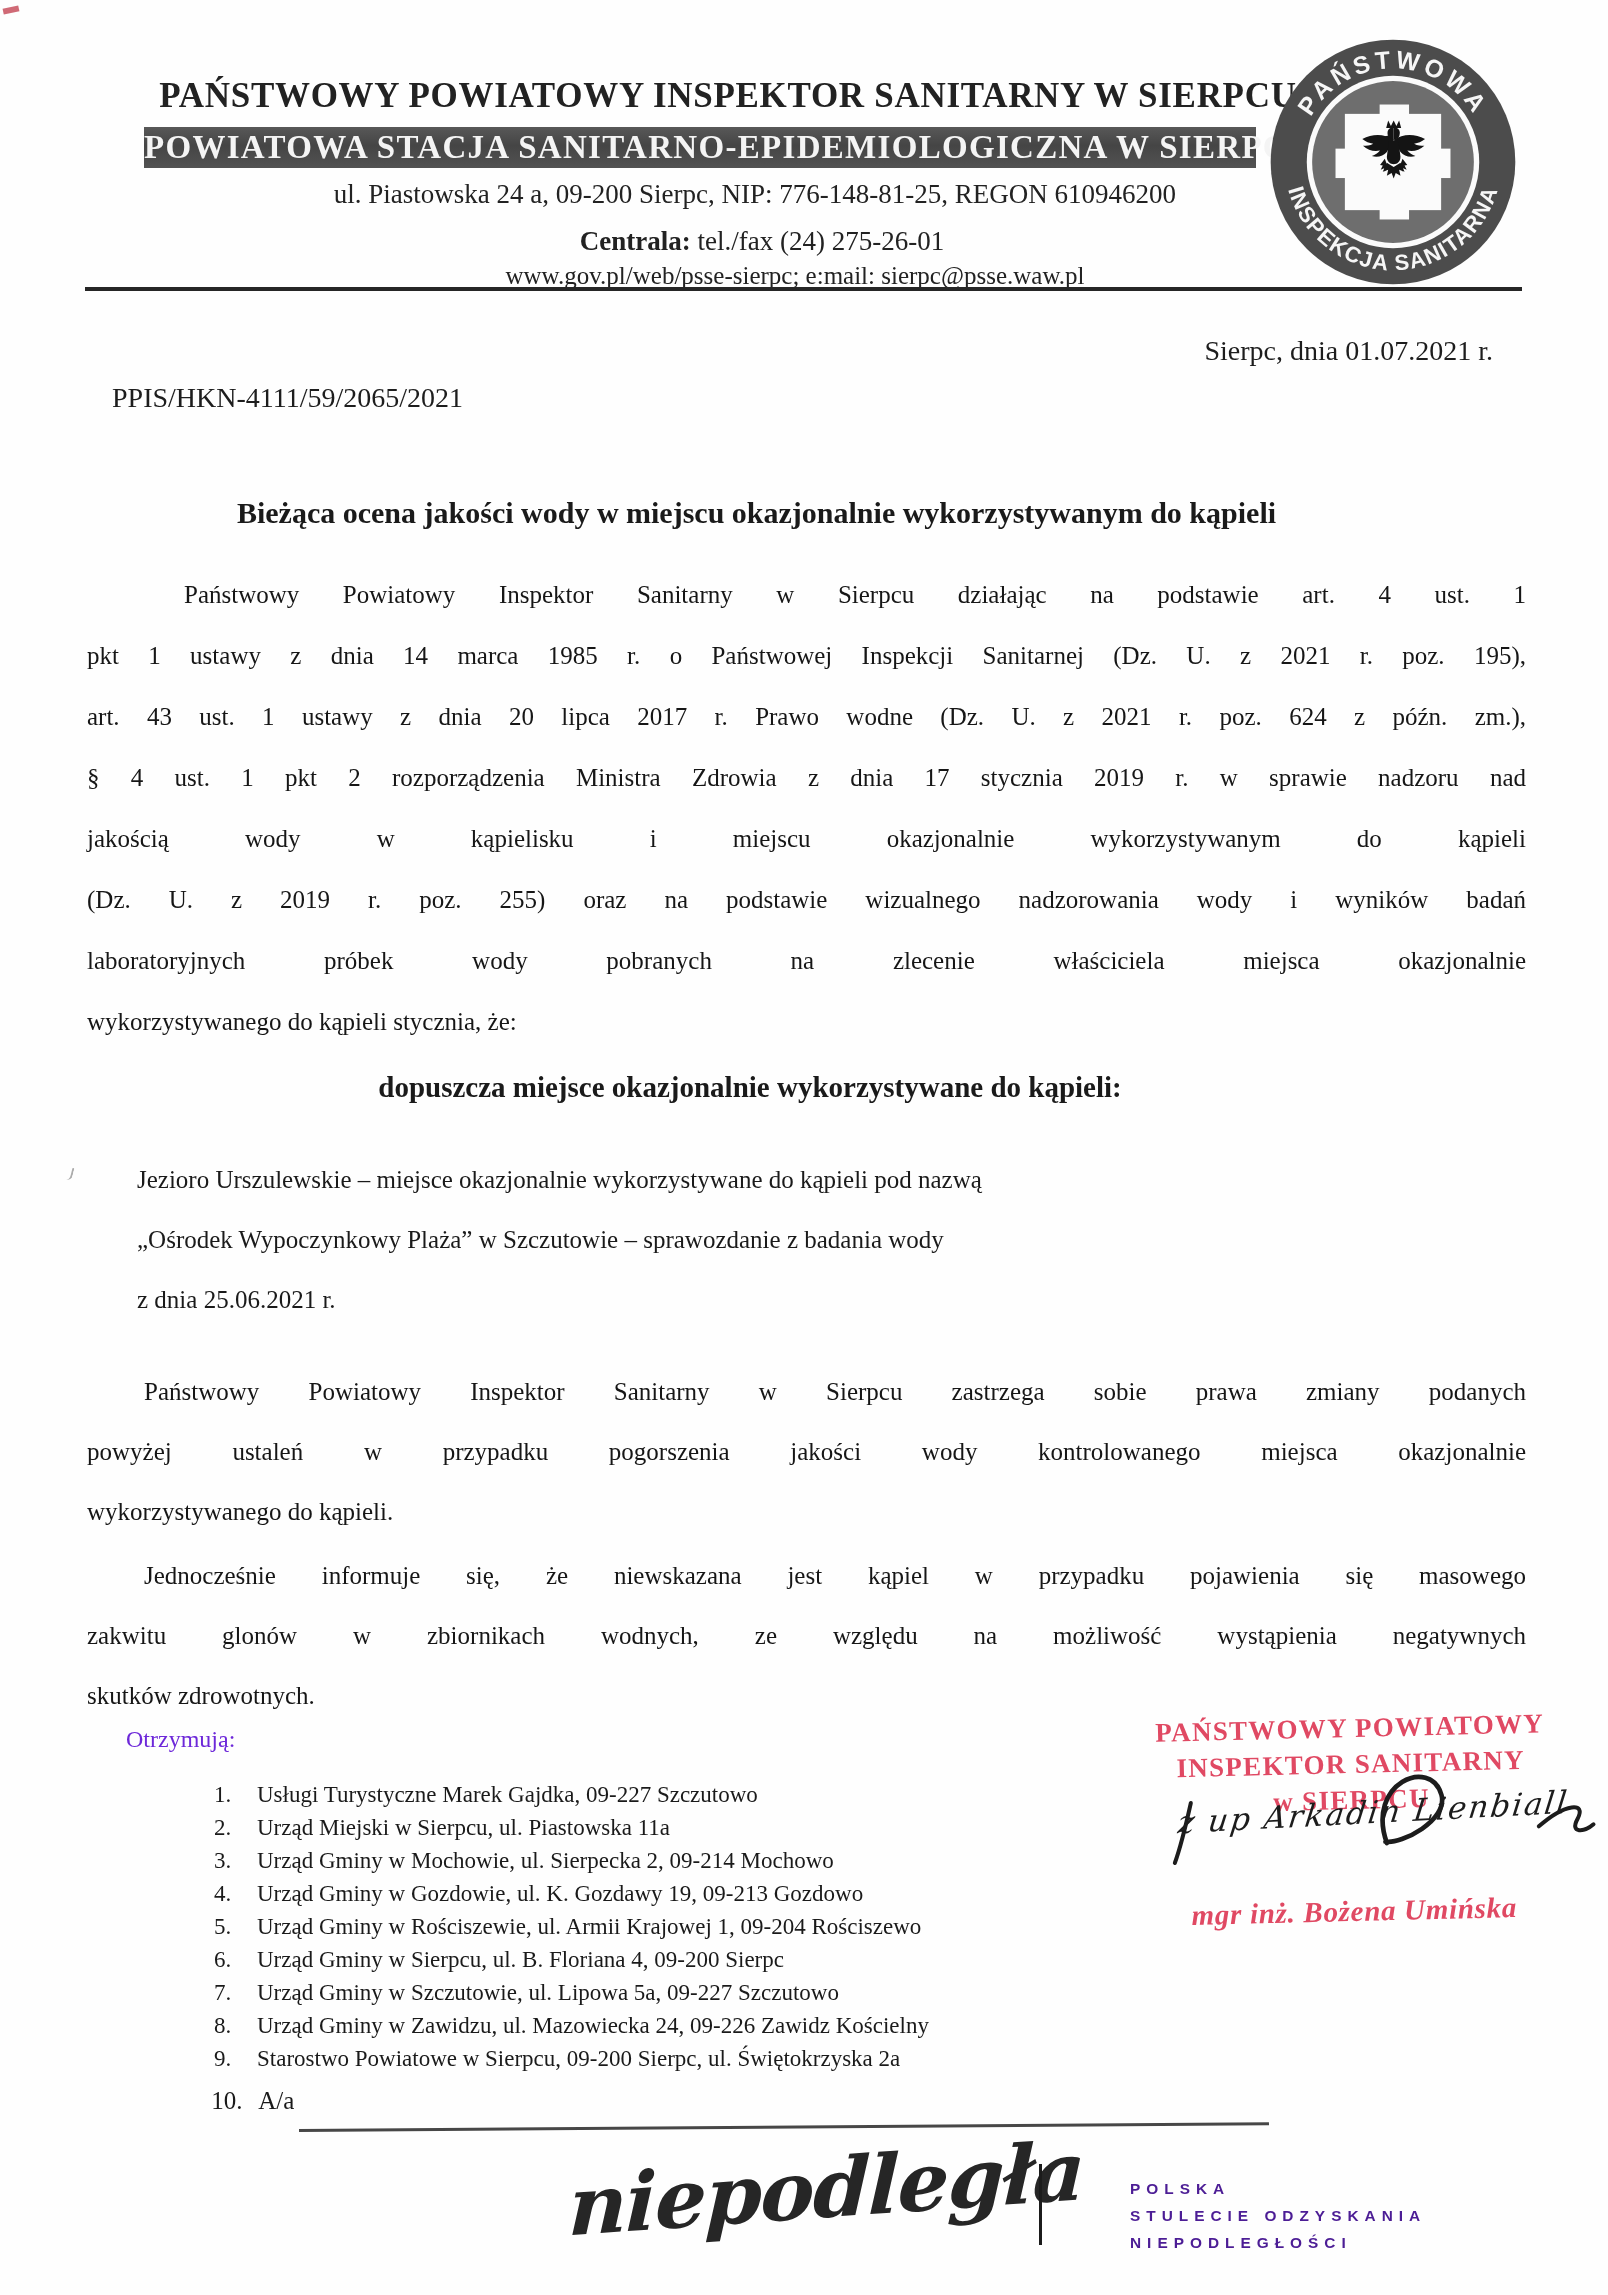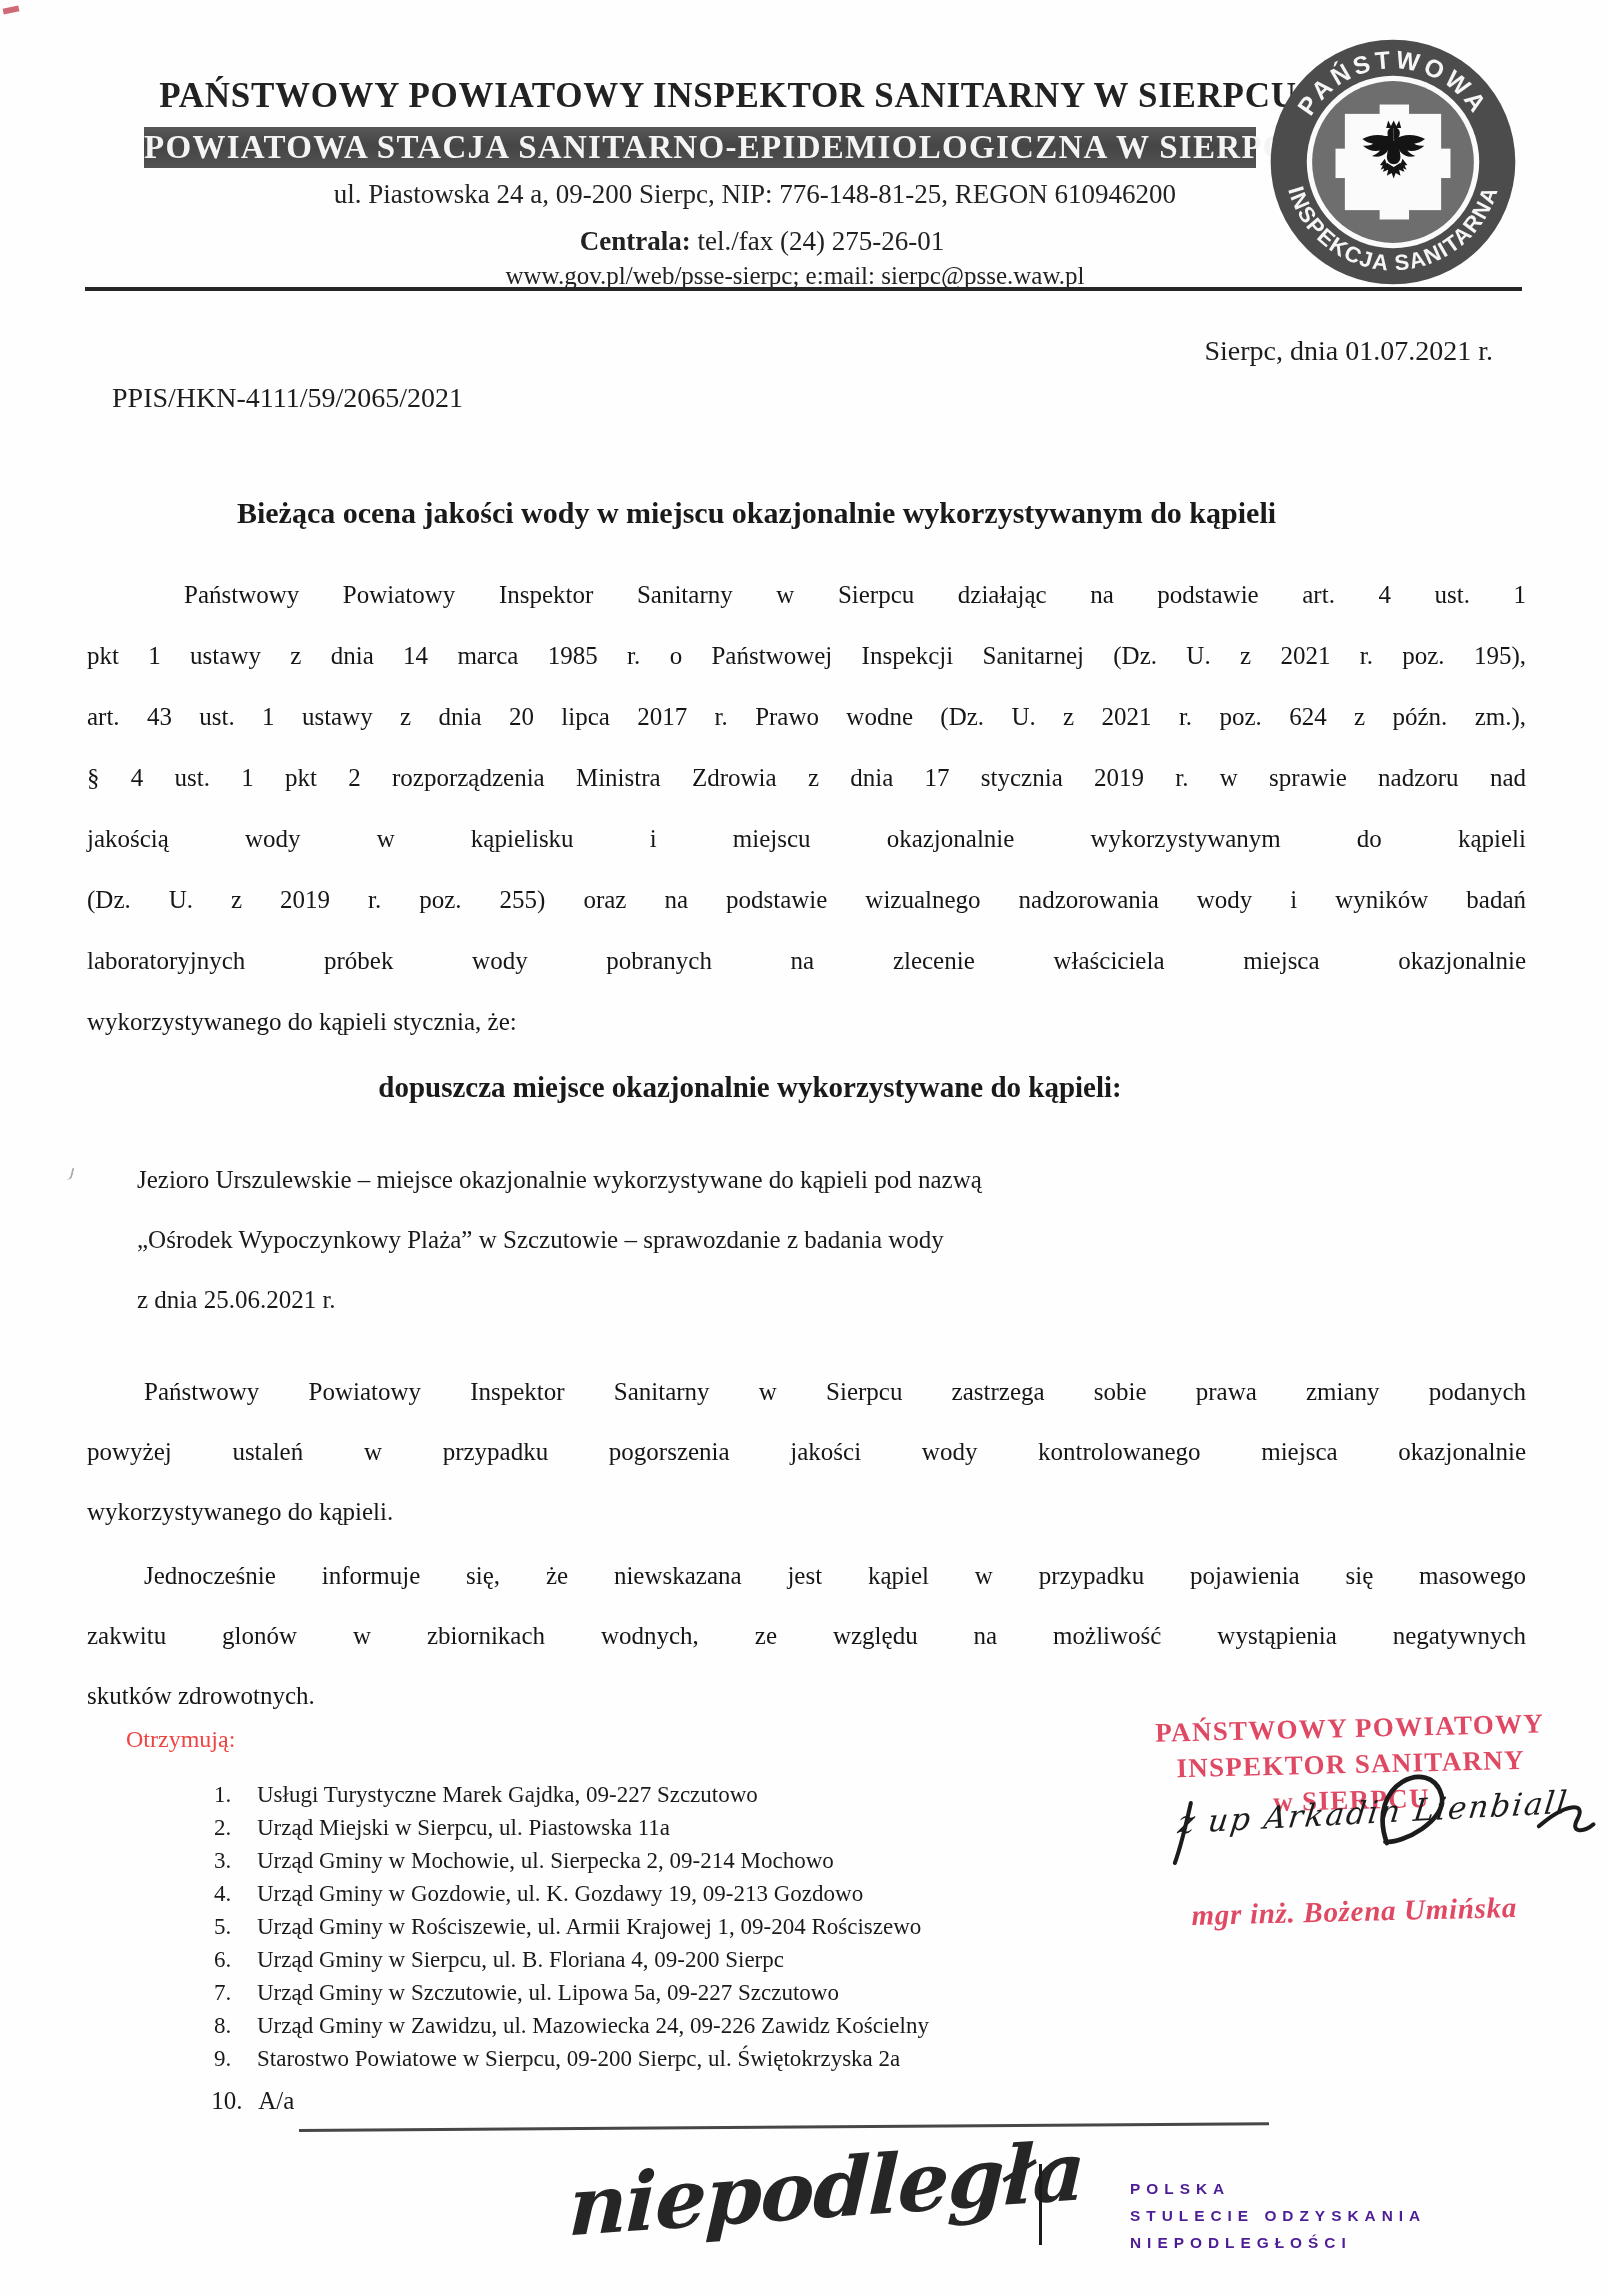--- a/index.html
+++ b/index.html
@@ -38,21 +38,21 @@
   .para{left:87px;width:1439px;font-size:25px;color:#161616;}
   .para .ln{height:61px;line-height:61px;text-align:justify;text-align-last:justify;white-space:normal;}
   .para .ln.first{text-indent:97px;}
   .para .ln.last{text-align:left;text-align-last:left;}
   .para3 .ln, .para4 .ln{height:60px;line-height:60px;}
   .para3 .ln.first,.para4 .ln.first{text-indent:57px;}
   .decision{left:87px;top:1071px;width:1326px;text-align:center;font-size:29px;font-weight:bold;white-space:nowrap;}
   .subject{left:137px;top:1150px;width:1135px;font-size:25px;}
   .subject .ln{height:60px;line-height:60px;text-align:left;}
   
-  .recv-label{left:126px;top:1726px;font-size:24px;color:#ef4444;}
+  .recv-label{left:126px;top:1726px;font-size:24px;color:#6d28d9;}
   .recv-list{left:214px;top:1778px;width:1002px;font-size:23px;}
   .recv-row{height:33px;line-height:33px;white-space:nowrap;}
   .recv-no{display:inline-block;width:43px;}
   .recv-row.ten{font-size:25px;height:37px;line-height:37px;margin-top:7px;margin-left:-2.7px;}
   .aa-rule{left:299px;top:2129px;width:970px;height:3.3px;background:#474747;
            transform:rotate(-0.4deg);transform-origin:left center;}
   
   .stamp{
     left:1135px;top:1710px;width:434px;text-align:center;color:#de3c58;
     transform:rotate(-1.4deg);font-weight:bold;opacity:.93;

